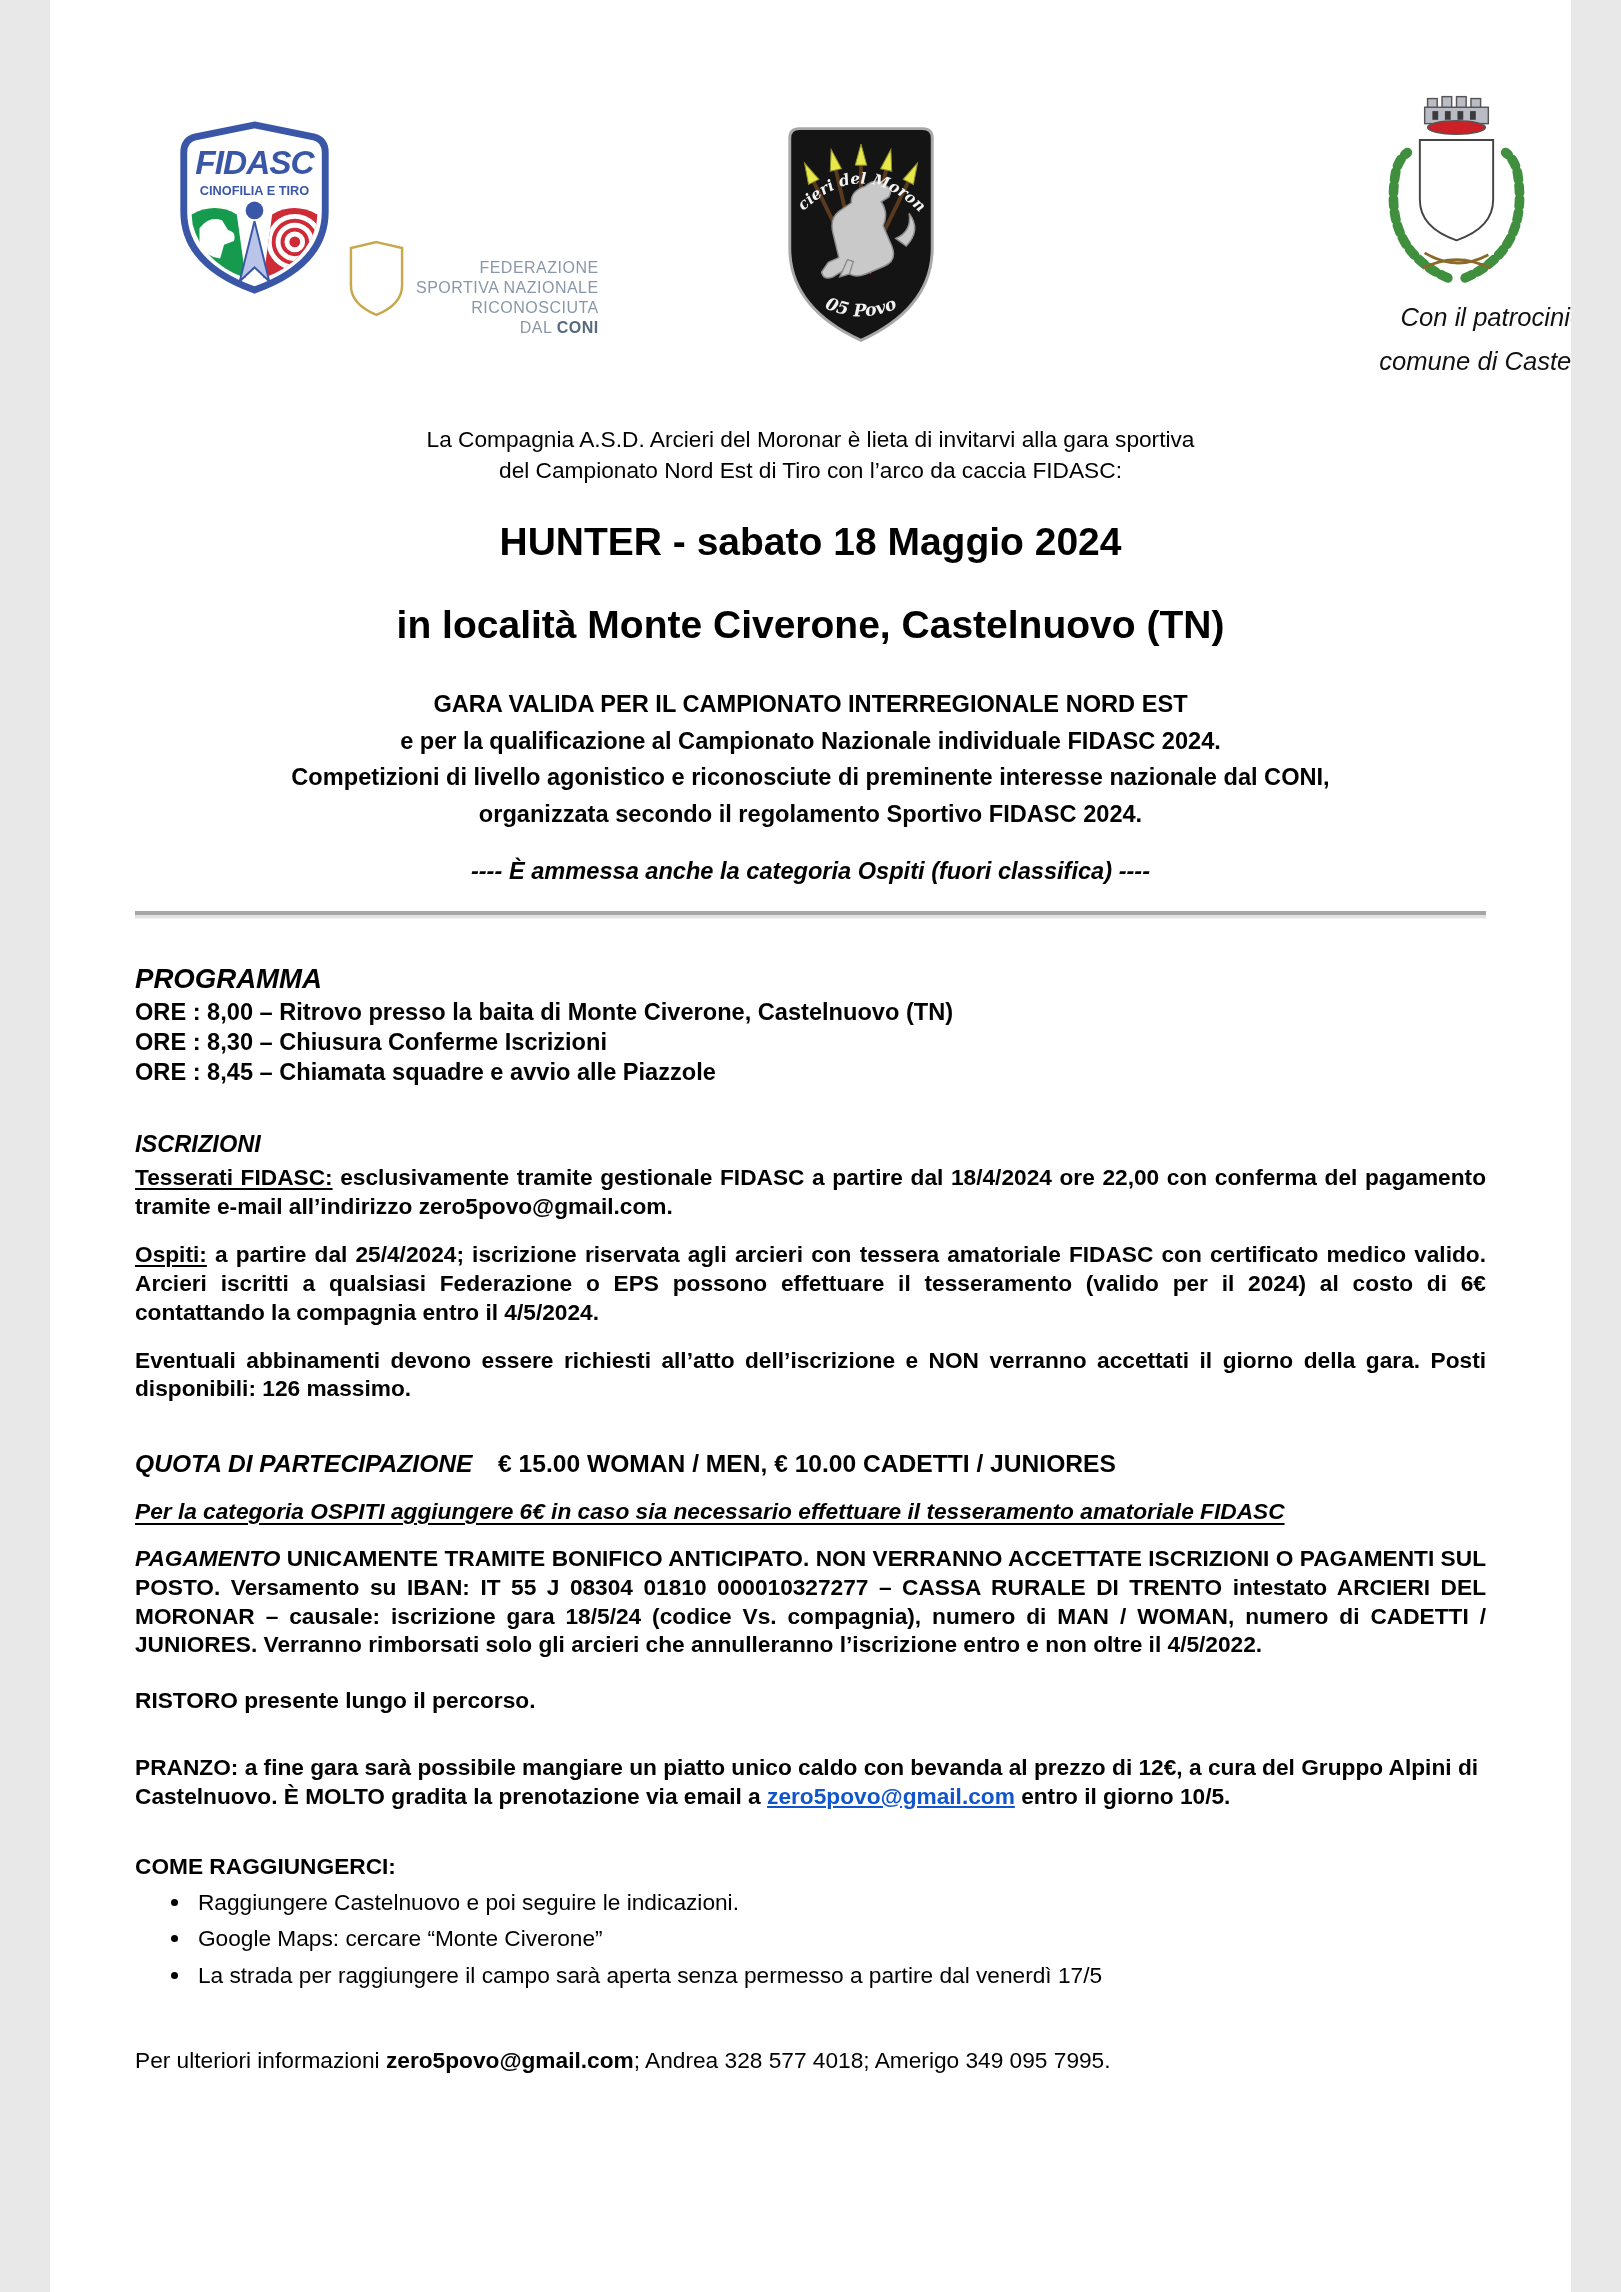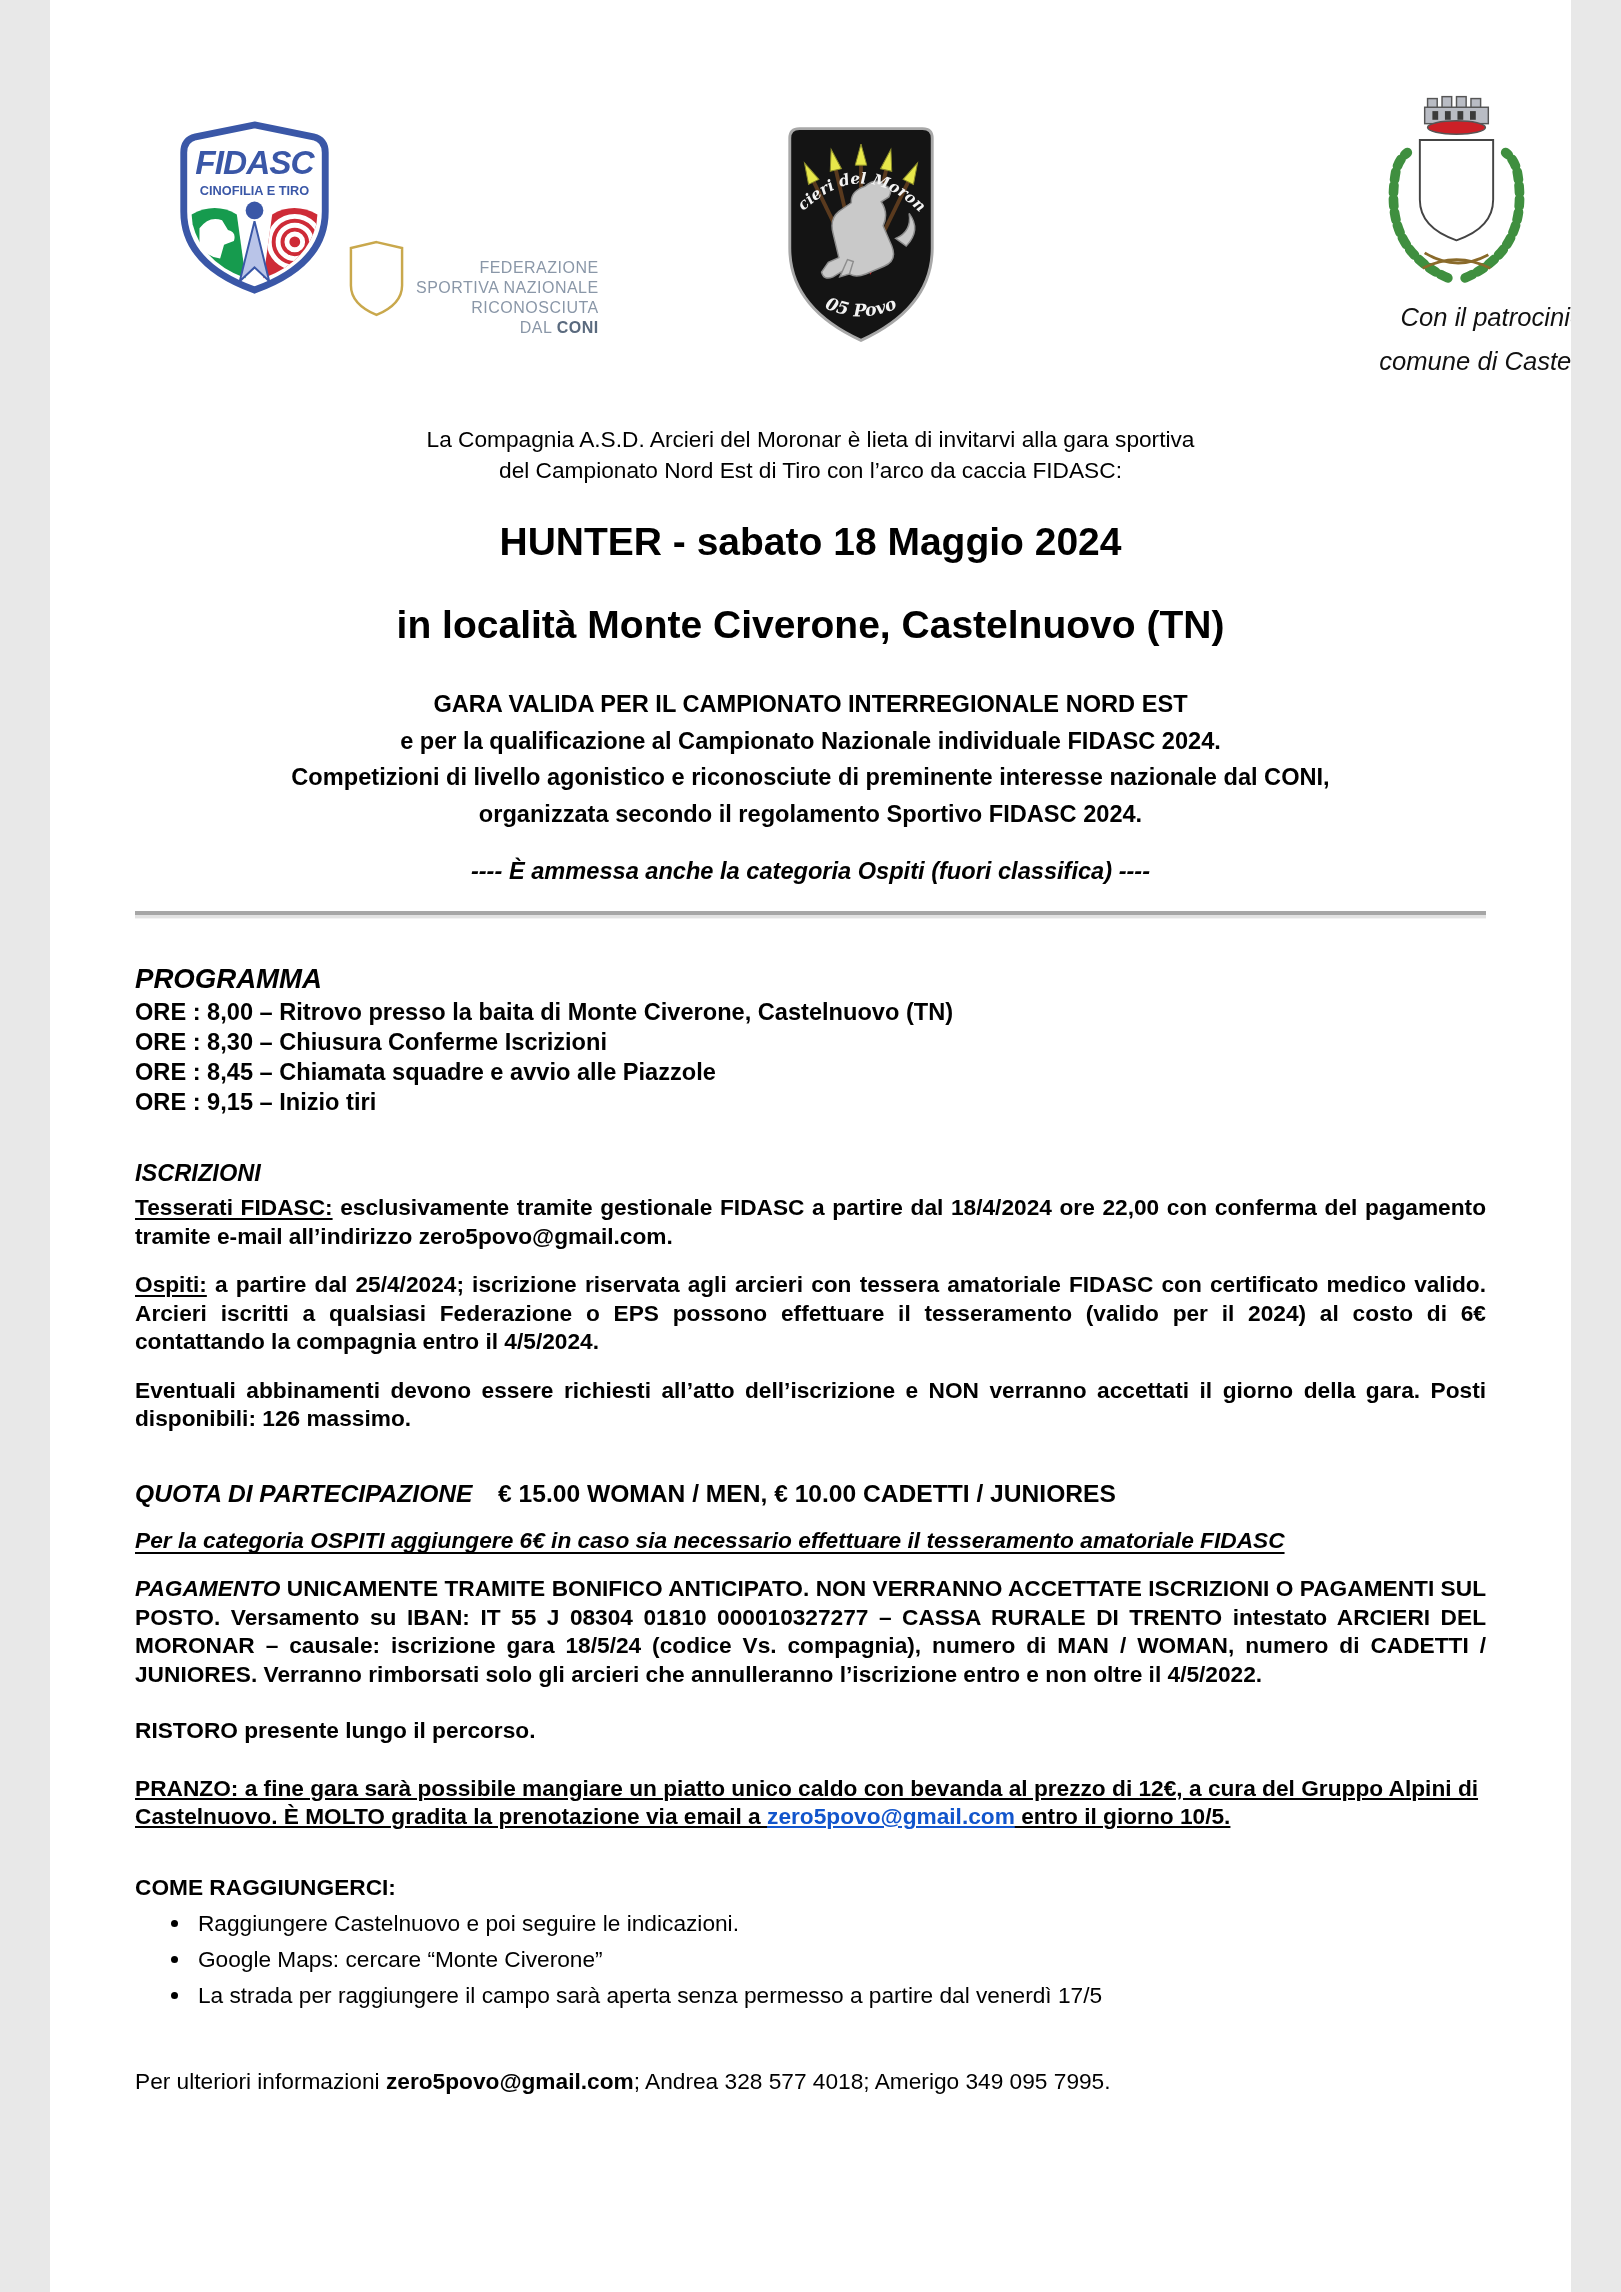--- a/index.html
+++ b/index.html
@@ -250,40 +250,39 @@
 
     <div class="ammessa center">----  È ammessa anche la categoria Ospiti (fuori classifica)  ----</div>
 
     <div class="divider"></div>
 
     <h2 class="sec-h1">PROGRAMMA</h2>
     <div class="sched">
       <div>ORE : 8,00 – Ritrovo presso la baita di Monte Civerone, Castelnuovo (TN)</div>
       <div>ORE : 8,30 – Chiusura Conferme Iscrizioni</div>
       <div>ORE : 8,45 – Chiamata squadre e avvio alle Piazzole</div>
-      <div>ORE : 9,15 – Inizio tiri</div>
     </div>
 
     <h2 class="sec-h2">ISCRIZIONI</h2>
 
     <p class="body first just"><span class="ul-lab">Tesserati FIDASC:</span><span> esclusivamente tramite gestionale FIDASC a partire dal 18/4/2024 ore 22,00 con conferma del pagamento tramite e-mail all’indirizzo zero5povo@gmail.com.</span></p>
 
     <p class="body just"><span class="ul-lab">Ospiti:</span><span> a partire dal 25/4/2024; iscrizione riservata agli arcieri con tessera amatoriale FIDASC con certificato medico valido. Arcieri iscritti a qualsiasi Federazione o EPS possono effettuare il tesseramento (valido per il 2024) al costo di 6€ contattando la compagnia entro il 4/5/2024.</span></p>
 
     <p class="body just">Eventuali abbinamenti devono essere richiesti all’atto dell’iscrizione e NON verranno accettati il giorno della gara. Posti disponibili: 126 massimo.</p>
 
     <div class="quota-line"><span class="quota-h">QUOTA DI PARTECIPAZIONE</span><span class="quota-sp"></span><span>€ 15.00 WOMAN / MEN, € 10.00 CADETTI / JUNIORES</span></div>
 
     <div class="ospiti-note">Per la categoria OSPITI aggiungere 6€ in caso sia necessario effettuare il tesseramento amatoriale FIDASC</div>
 
     <p class="body just"><span class="pag-label">PAGAMENTO</span><span> UNICAMENTE TRAMITE BONIFICO ANTICIPATO. NON VERRANNO ACCETTATE ISCRIZIONI O PAGAMENTI SUL POSTO. Versamento su IBAN: IT 55 J 08304 01810 000010327277 – CASSA RURALE DI TRENTO intestato ARCIERI DEL MORONAR – causale: iscrizione gara 18/5/24 (codice Vs. compagnia), numero di MAN / WOMAN, numero di CADETTI / JUNIORES. Verranno rimborsati solo gli arcieri che annulleranno l’iscrizione entro e non oltre il 4/5/2022.</span></p>
 
     <p class="body" style="margin-top:27.6px;">RISTORO presente lungo il percorso.</p>
 
-    <p class="body" style="margin-top:29px;text-decoration:underline;"><span>PRANZO: a fine gara sarà possibile mangiare un piatto unico caldo con bevanda al prezzo di 12€, a cura del Gruppo Alpini di Castelnuovo. È MOLTO gradita la prenotazione via email a </span><a class="mail-link" href="#">zero5povo@gmail.com</a><span> entro il giorno 10/5.</span></p>
+    <p class="body" style="margin-top:38px;"><span>PRANZO: a fine gara sarà possibile mangiare un piatto unico caldo con bevanda al prezzo di 12€, a cura del Gruppo Alpini di Castelnuovo. È MOLTO gradita la prenotazione via email a </span><a class="mail-link" href="#">zero5povo@gmail.com</a><span> entro il giorno 10/5.</span></p>
 
 
     <div class="come-h">COME RAGGIUNGERCI:</div>
     <ul class="route">
       <li>Raggiungere Castelnuovo e poi seguire le indicazioni.</li>
       <li>Google Maps: cercare “Monte Civerone”</li>
       <li>La strada per raggiungere il campo sarà aperta senza permesso a partire dal venerdì 17/5</li>
     </ul>
 
     <div class="footer-line"><span>Per ulteriori informazioni </span><b>zero5povo@gmail.com</b><span>; Andrea 328 577 4018; Amerigo 349 095 7995.</span></div>

